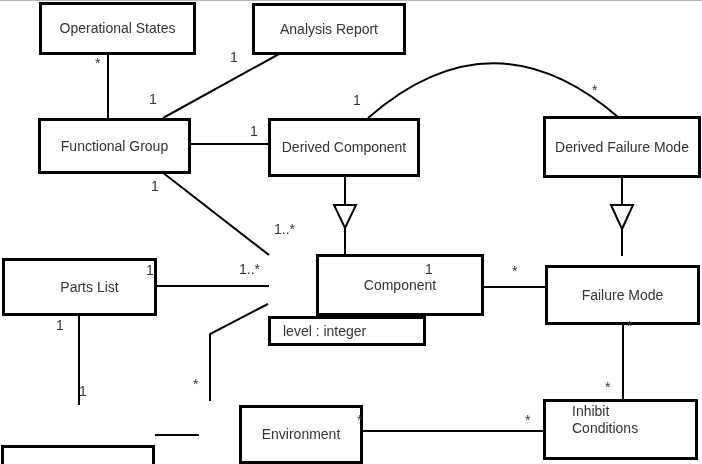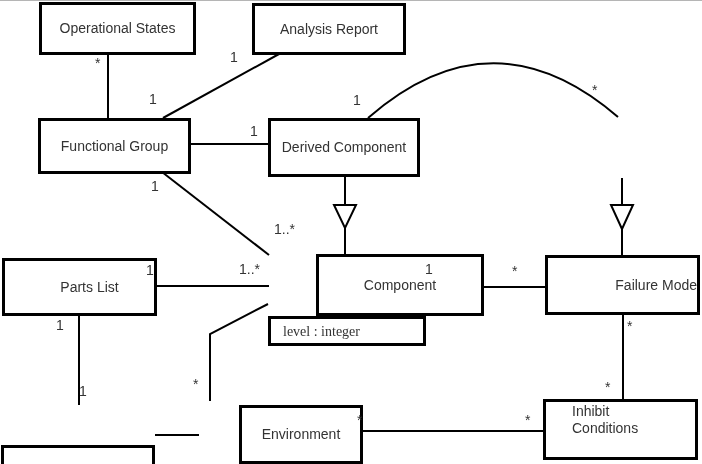--- a/index.html
+++ b/index.html
@@ -93,33 +93,36 @@
   </div>
 
   <div class="cls" style="left:38px; top:117px; width:153px; height:56px;">
     <span class="nm">Functional Group</span>
   </div>
 
   <div class="cls" style="left:268px; top:117px; width:152px; height:59px;">
     <span class="nm">Derived Component</span>
   </div>
 
+  <div class="cls" style="left:543px; top:115px; width:158px; height:62px;">
+    <span class="nm">Derived Failure Mode</span>
+  </div>
 
   <div class="cls" style="left:2px; top:257px; width:155px; height:58px;padding-left:20px;">
     <span class="nm">Parts List</span>
   </div>
 
   <div class="cls" style="left:268px; top:253px; width:168px; height:62px;margin-left:48px;">
     <span class="nm">Component</span>
   </div>
-  <div class="cls attr-box" style="left:268px; top:315px; width:158px; height:30px;font-family:Liberation Serif, serif;">
+  <div class="cls attr-box" style="left:268px; top:315px; width:158px; height:30px;">
     <span class="nm">level : integer</span>
   </div>
 
-  <div class="cls" style="left:545px; top:254px; width:155px; height:60px;justify-content:flex-end;">
+  <div class="cls" style="left:545px; top:264px; width:155px; height:60px;">
     <span class="nm">Failure Mode</span>
   </div>
 
   <div class="cls" style="left:1px; top:404px; width:154px; height:57px;margin-top:40px;">
     <span class="nm">System</span>
   </div>
 
   <div class="cls" style="left:198px; top:404px; width:124px; height:59px;margin-left:41px;">
     <span class="nm">Environment</span>
   </div>

